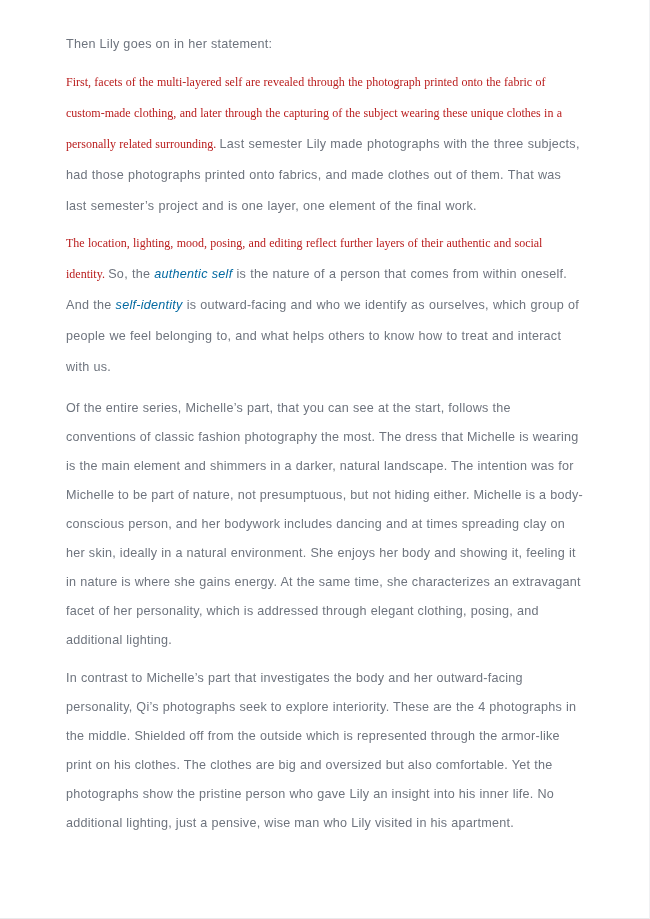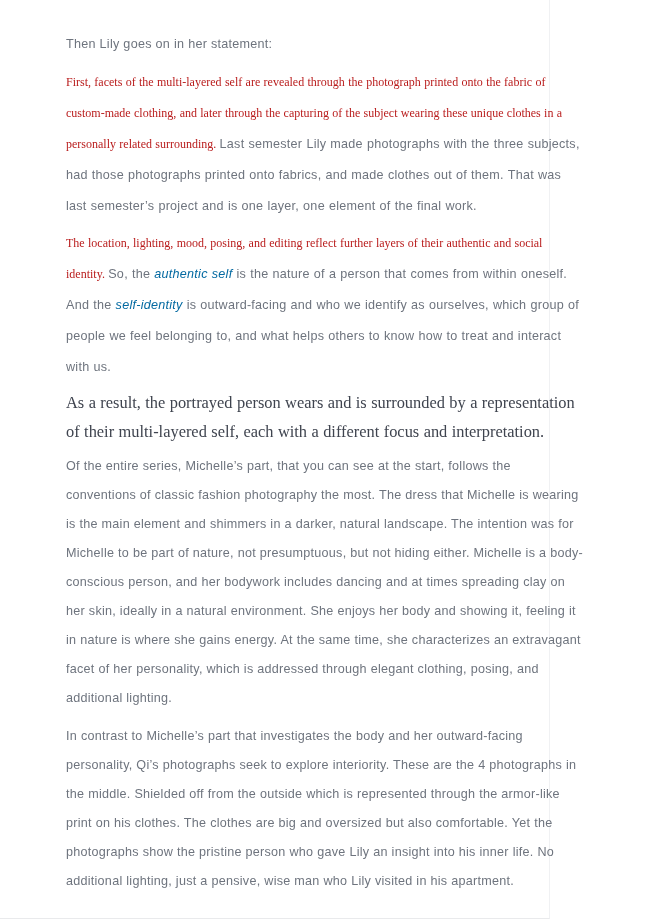--- a/index.html
+++ b/index.html
@@ -9,21 +9,21 @@
   }
   body {
     width: 650px;
     height: 919px;
     overflow: hidden;
     -webkit-font-smoothing: antialiased;
   }
 
   #page {
     position: relative;
-    width: 550px;
+    width: 650px;
     height: 919px;
     background: #ffffff;
     box-sizing: border-box;
     border-right: 1px solid #f0f1f3;
     border-bottom: 1px solid #e9eaec;
   }
 
   #content {
     position: absolute;
     left: 66px;
@@ -95,21 +95,20 @@
     </p>
 
     <div class="gap-para"></div>
 
     <p class="para-serif blk">
       <span class="run-serif">The location, lighting, mood, posing, and editing reflect further layers of their authentic and social identity.</span><span class="run-serif"> </span><span class="run-sans">So, the </span><span class="run-sans-i">authentic self</span><span class="run-sans"> is the nature of a person that comes from within oneself. And the </span><span class="run-sans-i">self-identity</span><span class="run-sans"> is outward-facing and who we identify as ourselves, which group of people we feel belonging to, and what helps others to know how to treat and interact with us.</span>
     </p>
 
     <div class="gap-para"></div>
 
-    <p class="para-serif blk">As a result, the portrayed person wears and is surrounded by a representation of their multi-layered self, each with a different focus and interpretation.</p>
 
     <div class="gap-para"></div>
 
     <p class="para-sans blk">Of the entire series, Michelle’s part, that you can see at the start, follows the conventions of classic fashion photography the most. The dress that Michelle is wearing is the main element and shimmers in a darker, natural landscape. The intention was for Michelle to be part of nature, not presumptuous, but not hiding either. Michelle is a body-conscious person, and her bodywork includes dancing and at times spreading clay on her skin, ideally in a natural environment. She enjoys her body and showing it, feeling it in nature is where she gains energy. At the same time, she characterizes an extravagant facet of her personality, which is addressed through elegant clothing, posing, and additional lighting.</p>
 
     <div class="gap-big"></div>
 
     <p class="para-sans blk">In contrast to Michelle’s part that investigates the body and her outward-facing personality, Qi’s photographs seek to explore interiority. These are the 4 photographs in the middle. Shielded off from the outside which is represented through the armor-like print on his clothes. The clothes are big and oversized but also comfortable. Yet the photographs show the pristine person who gave Lily an insight into his inner life. No additional lighting, just a pensive, wise man who Lily visited in his apartment.</p>
 
   </div>

